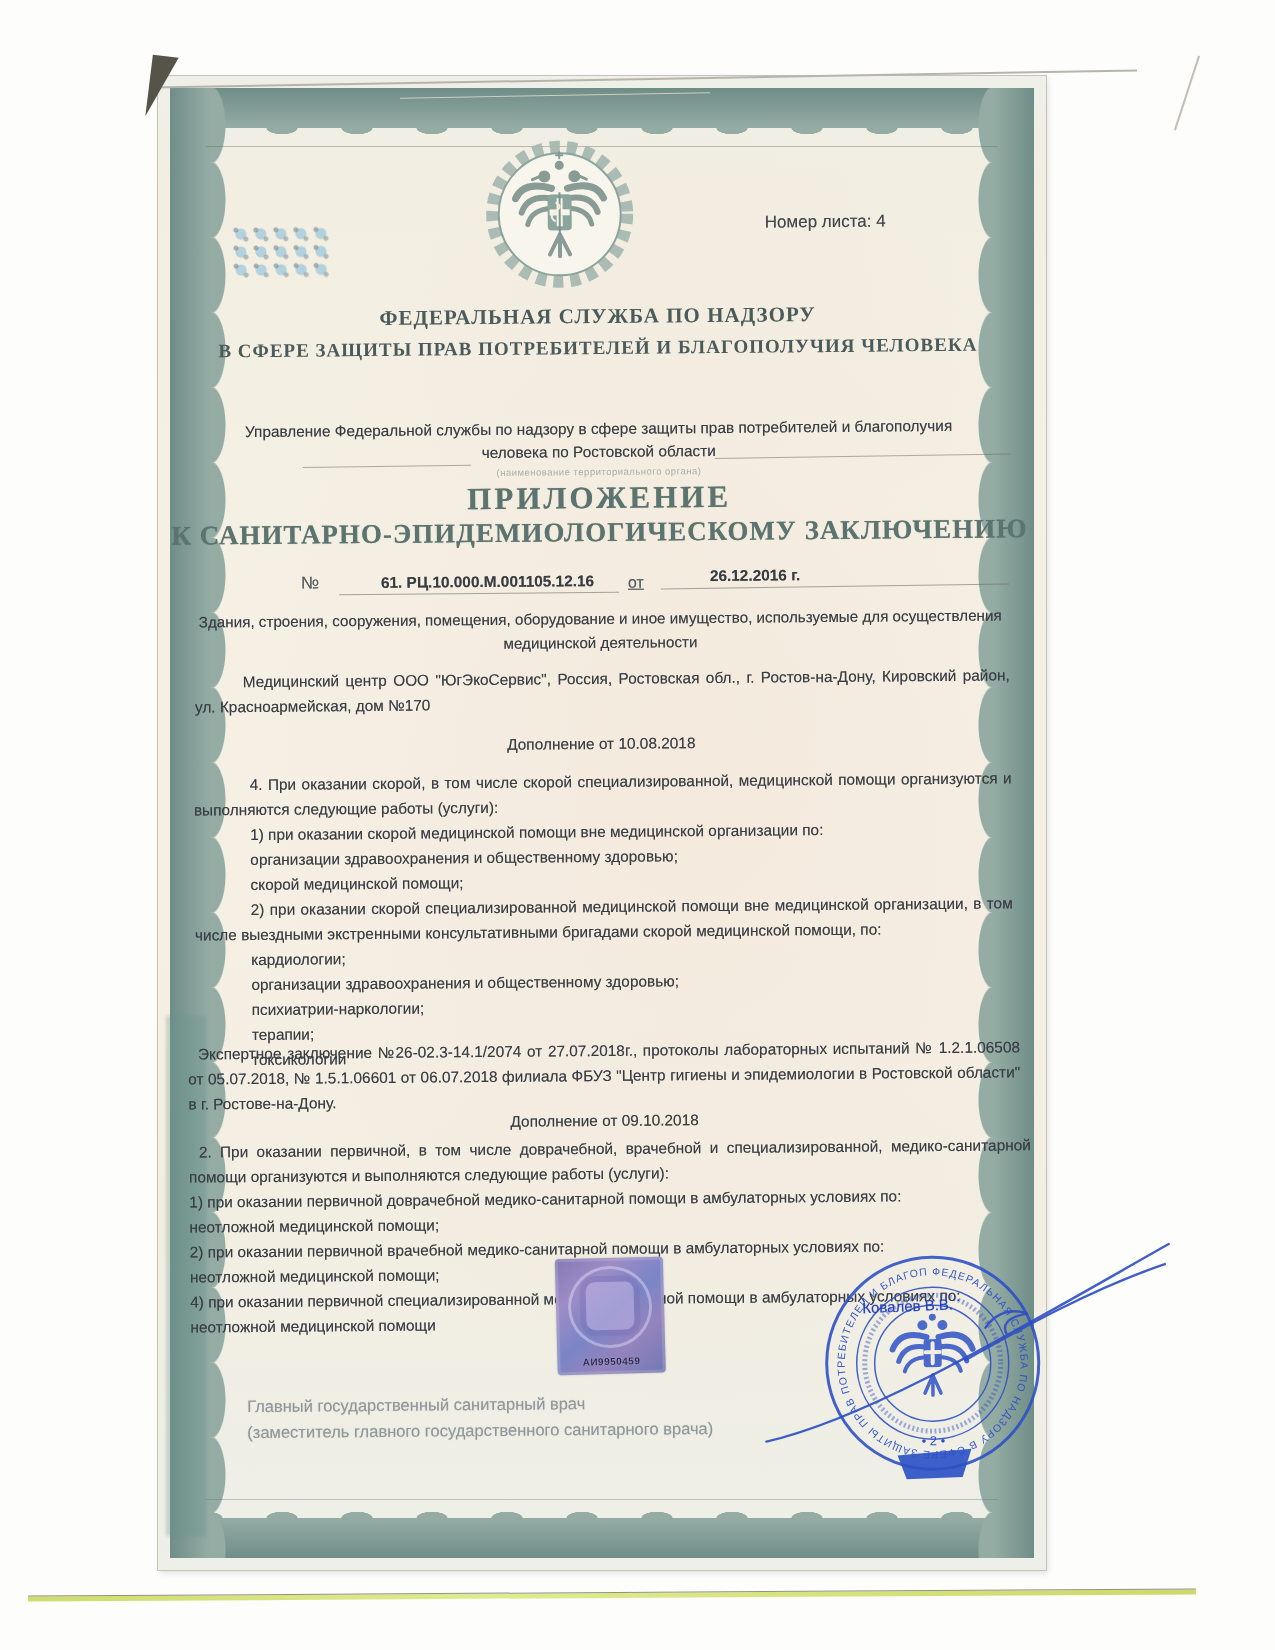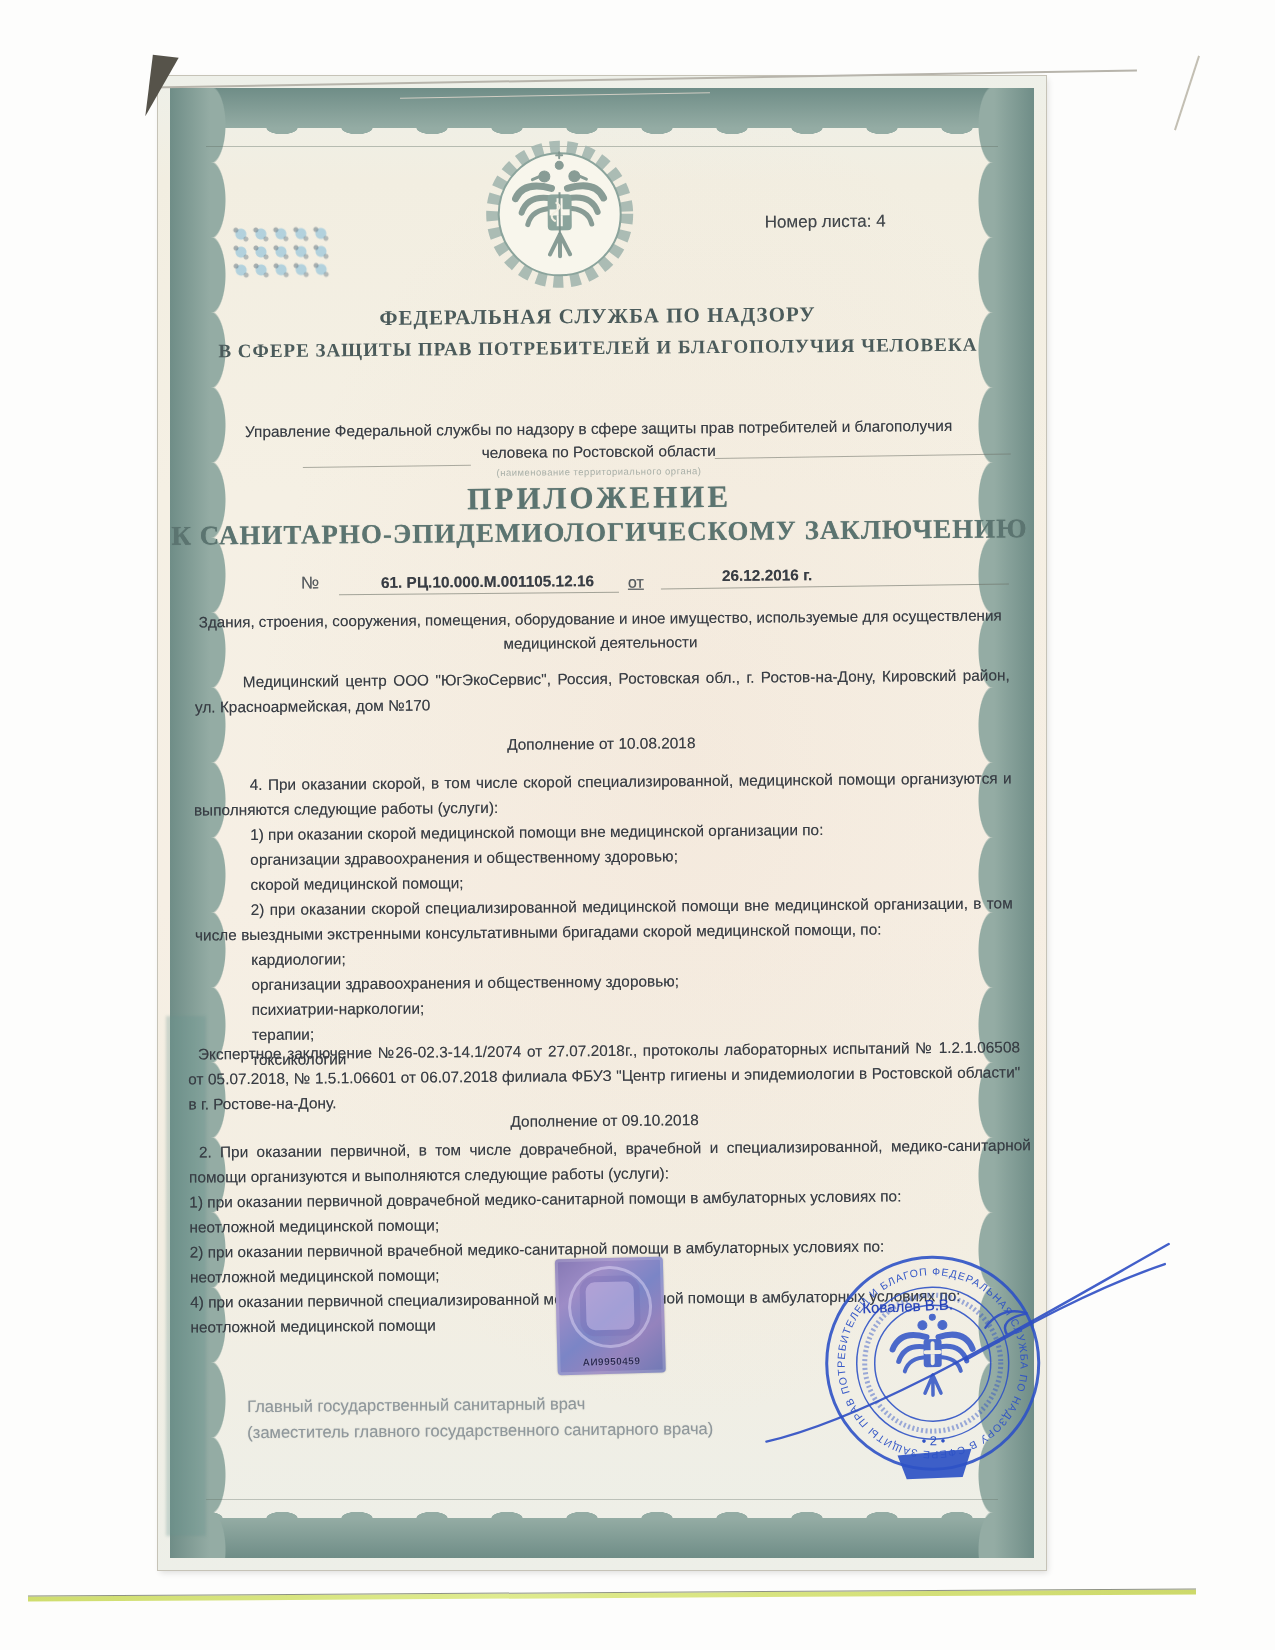--- a/index.html
+++ b/index.html
@@ -136,21 +136,21 @@
     <div class="abs rule" style="left:148px;top:388px;width:168px;transform:rotate(-.3deg);opacity:.55;"></div>
     <div class="abs rule" style="left:560px;top:382px;width:296px;transform:rotate(-.4deg);opacity:.55;"></div>
     <div class="abs ctr" style="top:390px;font-size:9.5px;color:#96a09a;letter-spacing:.5px;opacity:.8;">(наименование территориального органа)</div>
 
     <div class="abs ctr serif bigtitle" style="top:404px;font-size:31px;letter-spacing:3px;">ПРИЛОЖЕНИЕ</div>
     <div class="abs ctr serif bigtitle" style="top:441px;font-size:27px;letter-spacing:1px;">К САНИТАРНО-ЭПИДЕМИОЛОГИЧЕСКОМУ ЗАКЛЮЧЕНИЮ</div>
 
     <div class="abs body-txt" style="left:145px;top:492px;font-size:17px;color:#565c60;">№</div>
     <div class="abs body-txt soft" style="left:225px;top:492px;font-weight:600;">61. РЦ.10.000.М.001105.12.16</div>
     <div class="abs body-txt" style="left:472px;top:494px;font-size:16px;color:#565c60;text-decoration:underline;">от</div>
-    <div class="abs body-txt soft" style="left:566px;top:488px;font-weight:600;">26.12.2016 г.</div>
+    <div class="abs body-txt soft" style="left:554px;top:488px;font-weight:600;">26.12.2016 г.</div>
     <div class="abs rule" style="left:183px;top:516px;width:280px;opacity:.6;"></div>
     <div class="abs rule" style="left:505px;top:512px;width:348px;transform:rotate(-.3deg);opacity:.6;"></div>
 
     <div class="abs ctr body-txt" style="top:530px;font-size:15.2px;">Здания, строения, сооружения, помещения, оборудование и иное имущество, используемые для осуществления</div>
     <div class="abs ctr body-txt" style="top:554px;font-size:15.2px;">медицинской деятельности</div>
 
     <p class="abs body-txt" style="left:38px;top:590px;width:815px;margin:0;text-align:justify;text-indent:48px;">Медицинский центр ООО "ЮгЭкоСервис", Россия, Ростовская обл., г. Ростов-на-Дону, Кировский район, ул. Красноармейская, дом №170</p>
 
     <div class="abs ctr body-txt" style="top:655px;">Дополнение от 10.08.2018</div>
 

